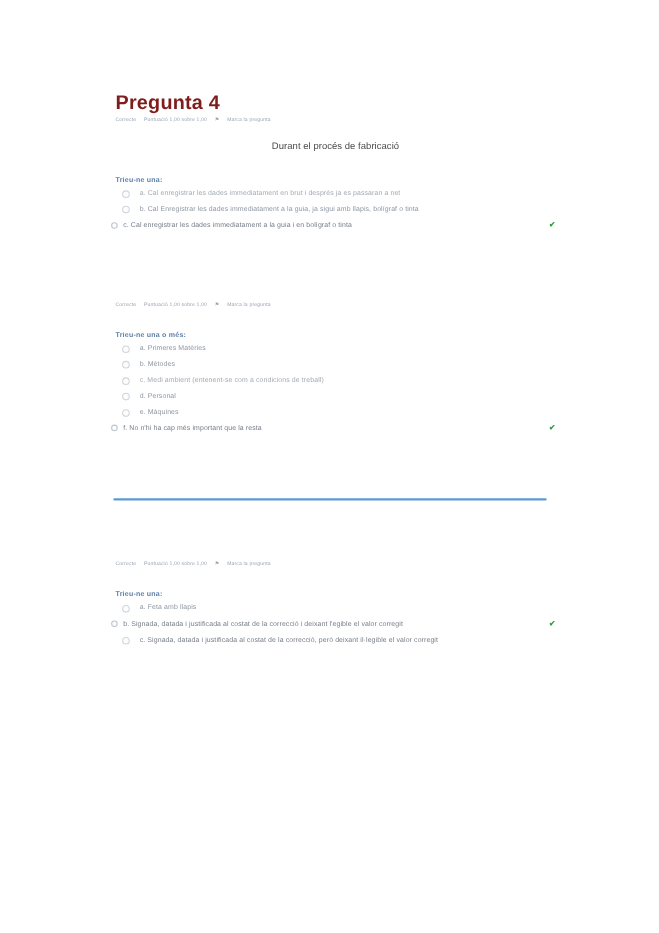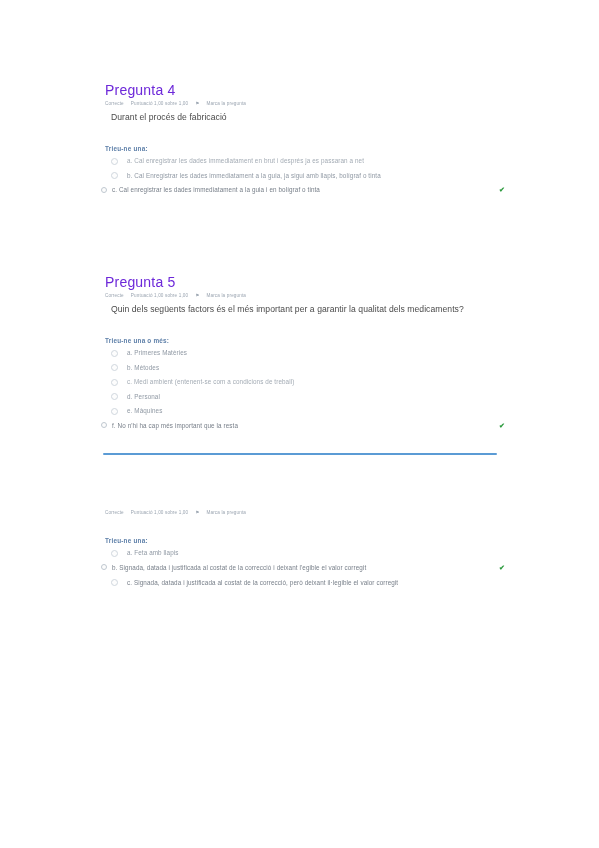--- a/index.html
+++ b/index.html
@@ -25,45 +25,46 @@
     left: 105px;
     top: 82px;
     width: 400px;
   }
 
   
   .question {
     position: relative;
   }
   .q-title {
-    font-size: 14px;
-    font-weight: 400;
-    color: #6d28d9;
+    font-size: 18px;
+    font-weight: 700;
+    color: #7f1d1d;
     letter-spacing: 0.2px;
     margin: 0 0 1px 0;
     line-height: 1.25;
   }
   .q-meta {
     font-size: 4.6px;
     color: #9aa4b0;
     letter-spacing: 0.15px;
     line-height: 1.1;
     margin: 0 0 2px 0;
     white-space: nowrap;
     display: flex;
     align-items: center;
     gap: 7px;
     filter: blur(0.22px);
   }
   .q-text {
     font-size: 8.6px;
     color: #4a4a4a;
     line-height: 1.35;
-    margin: 6px;
+    margin: 16px;
     letter-spacing: 0.05px;
+    text-align: center;
   }
   .q-note {
     font-size: 7.6px;
     color: #e8792b;
     font-style: italic;
     font-weight: 600;
     margin: 11px 0 0 0;
     letter-spacing: 0.1px;
   }
 
@@ -170,28 +171,26 @@
 
         <div class="opt sharp chosen">
           <span class="marker"></span>
           <span class="otext">c. Cal enregistrar les dades immediatament a la guia i en bolígraf o tinta</span>
           <span class="check-icon">✔</span>
         </div>
       </div>
     </div>
 
     <div class="question" id="q5-block">
-      <h2 class="q-title">Pregunta 5</h2>
       <div class="q-meta">
         <span>Correcte</span>
         <span>Puntuació 1,00 sobre 1,00</span>
         <span>⚑</span>
         <span>Marca la pregunta</span>
       </div>
-      <p class="q-text">Quin dels següents factors és el més important per a garantir la qualitat dels medicaments?</p>
 
       <div class="answers">
         <div class="answers-prompt">Trieu-ne una o més:</div>
 
         <div class="opt">
           <span class="marker"></span>
           <span class="otext">a. Primeres Matèries</span>
         </div>
 
         <div class="opt">

